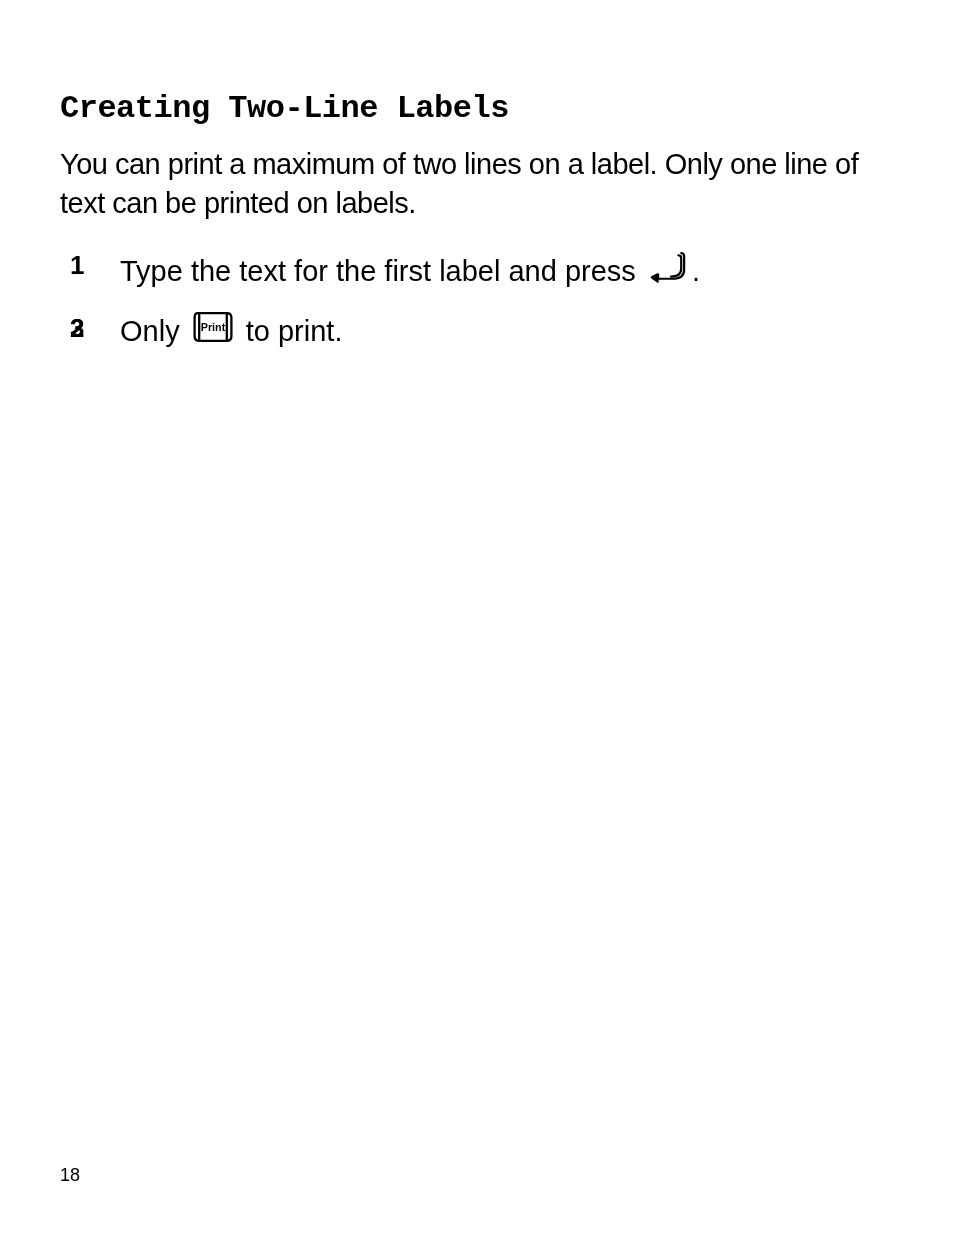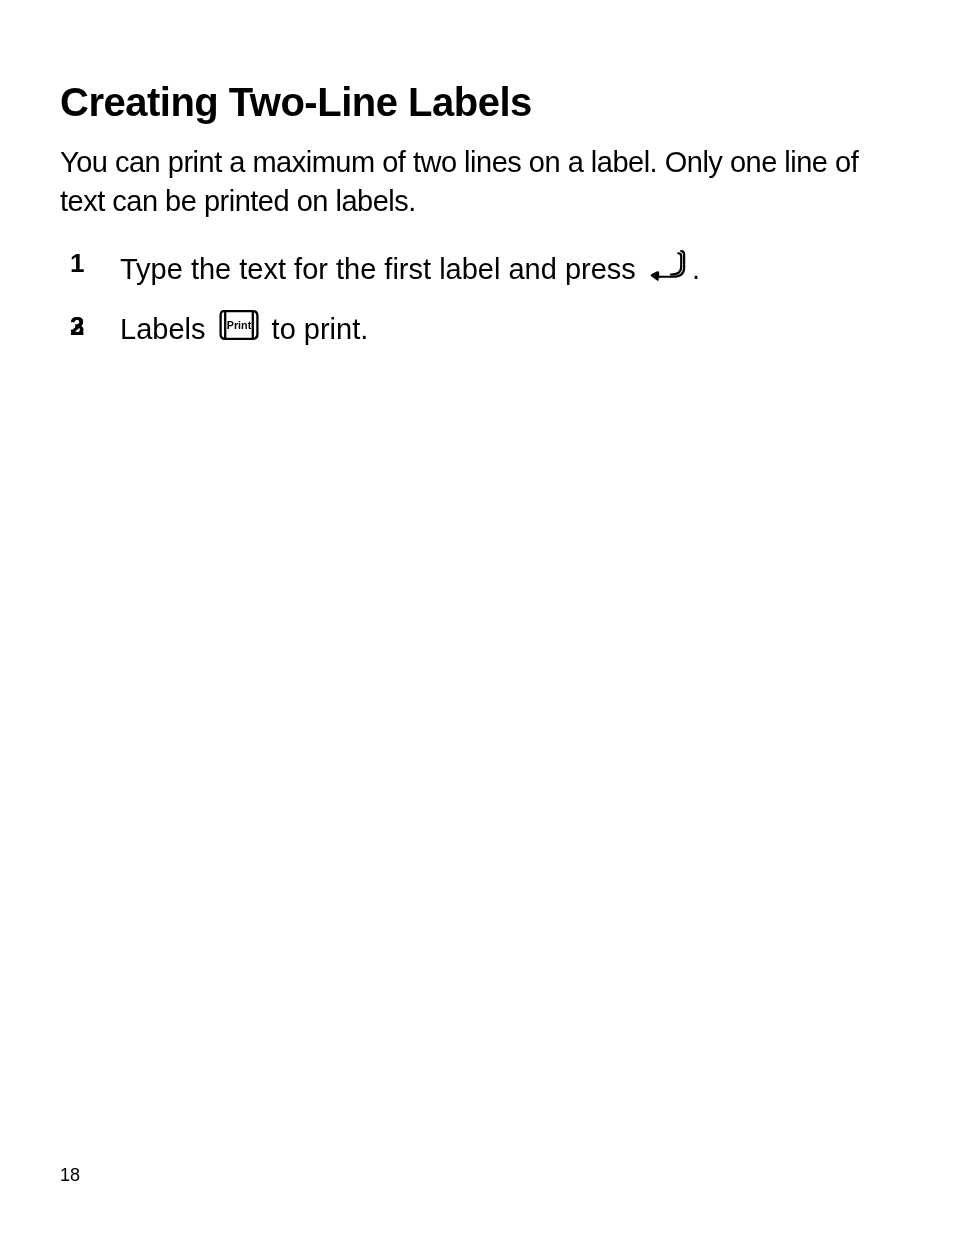--- a/index.html
+++ b/index.html
@@ -13,25 +13,26 @@
     position: relative;
     font-stretch: condensed;
   }
   .page {
     padding: 80px 60px 40px 60px;
     box-sizing: border-box;
     height: 100%;
     position: relative;
   }
   .h1 {
-    font-size: 40px;
+    font-size: 32px;
     font-weight: 700;
     letter-spacing: -0.5px;
     font-stretch: condensed;
-    margin: 0 0 18px 0;
+    margin: 10px 0 18px 0;
+    font-family: Liberation Mono, monospace;
   }
   .intro {
     font-size: 29px;
     line-height: 1.35;
     margin: 4px 0 22px 0;
     letter-spacing: -0.5px;
     font-stretch: condensed;
   }
   .subhead {
     font-size: 29px;
@@ -111,21 +112,21 @@
         </svg>
       </span><span>.</span>
     </li>
 
     <li>
       <span class="num">2</span>
     </li>
 
     <li>
       <span class="num">3</span>
-      <span>Labels </span><span class="inline-icon print">
+      <span>Only </span><span class="inline-icon print">
         <svg viewBox="0 0 60 48" xmlns="http://www.w3.org/2000/svg">
           <path d="M10 6
                    Q6 6 6 12
                    L6 36
                    Q6 42 12 42
                    L48 42
                    Q54 42 54 36
                    L54 12
                    Q54 6 48 6
                    Z" fill="none" stroke="#000" stroke-width="3" stroke-linejoin="round"></path>

